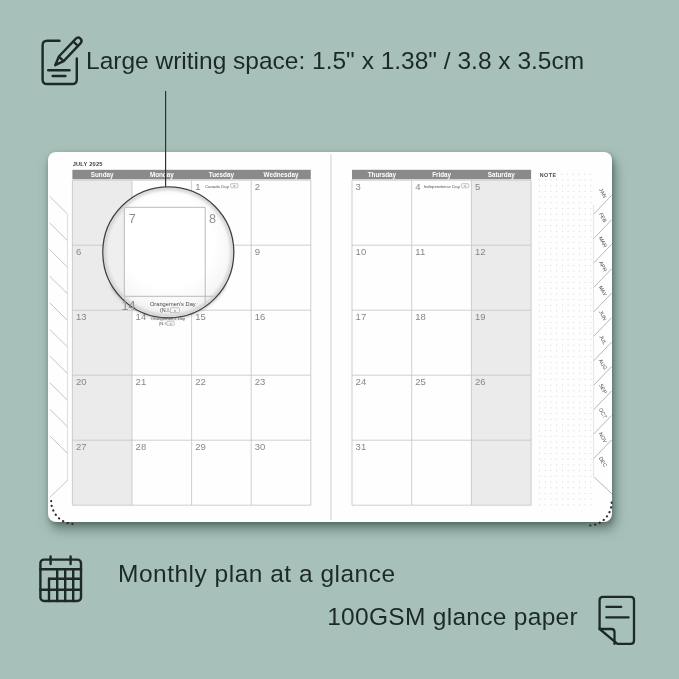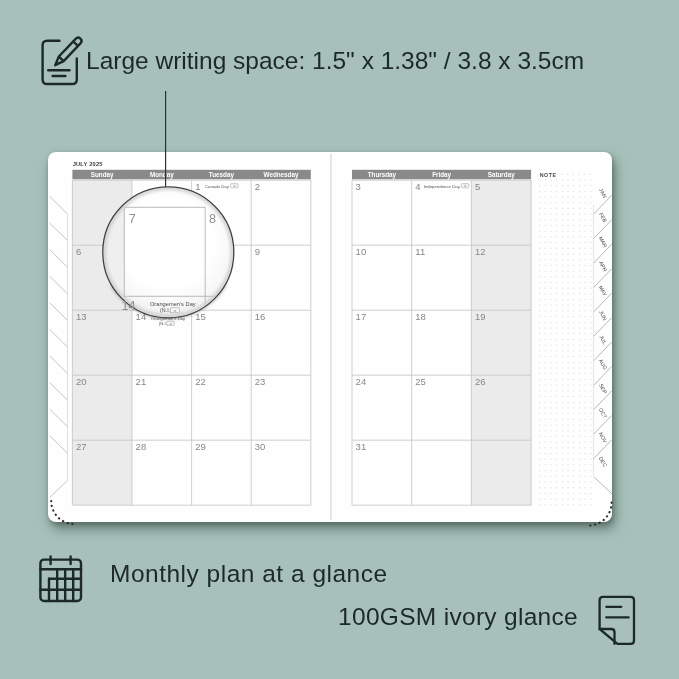--- a/index.html
+++ b/index.html
@@ -215,22 +215,22 @@
 <svg class="abs" style="left:37px;top:554px" width="47" height="50" viewBox="0 0 47 50">
 <g fill="none" stroke="#1d2926" stroke-width="2.4" stroke-linecap="round" stroke-linejoin="round">
 <rect x="3.4" y="5.6" width="40.6" height="41.4" rx="3.6"></rect>
 <path d="M3.4 15.2 H44"></path>
 <path d="M13.6 2.4 V10 M33.6 2.4 V10"></path>
 <path d="M12 24.8 H44 M3.4 35.8 H44"></path>
 <path d="M12 24.8 V47 M20.2 15.2 V47 M28.2 15.2 V47 M36.2 15.2 V47"></path>
 </g>
   </svg>
 
-<div class="abs cap" style="left:110px;top:560px;letter-spacing:0.5px">Monthly plan at a glance</div>
-
-<div class="abs cap" style="right:101px;top:603px;letter-spacing:0.3px">100GSM ivory glance</div>
+<div class="abs cap" style="left:118px;top:560px;letter-spacing:0.5px">Monthly plan at a glance</div>
+
+<div class="abs cap" style="right:101px;top:603px;letter-spacing:0.3px">100GSM glance paper</div>
 
 <svg class="abs" style="left:596px;top:593px" width="42" height="56" viewBox="0 0 42 56">
 <g fill="none" stroke="#1d2926" stroke-width="2.3" stroke-linecap="round" stroke-linejoin="round">
 <path d="M3.6 36 V7.2 Q3.6 3.8 7 3.8 H34.6 Q38 3.8 38 7.2 V47.5 Q38 50.9 34.6 50.9 H21.5 Z"></path>
 <path d="M3.6 36 H15.3 Q18.5 36 18.5 39.2 V50.9"></path>
 <path d="M10.3 13.8 H25.3 M10.3 24.4 H32.6"></path>
 </g>
   </svg>
 </body></html>

